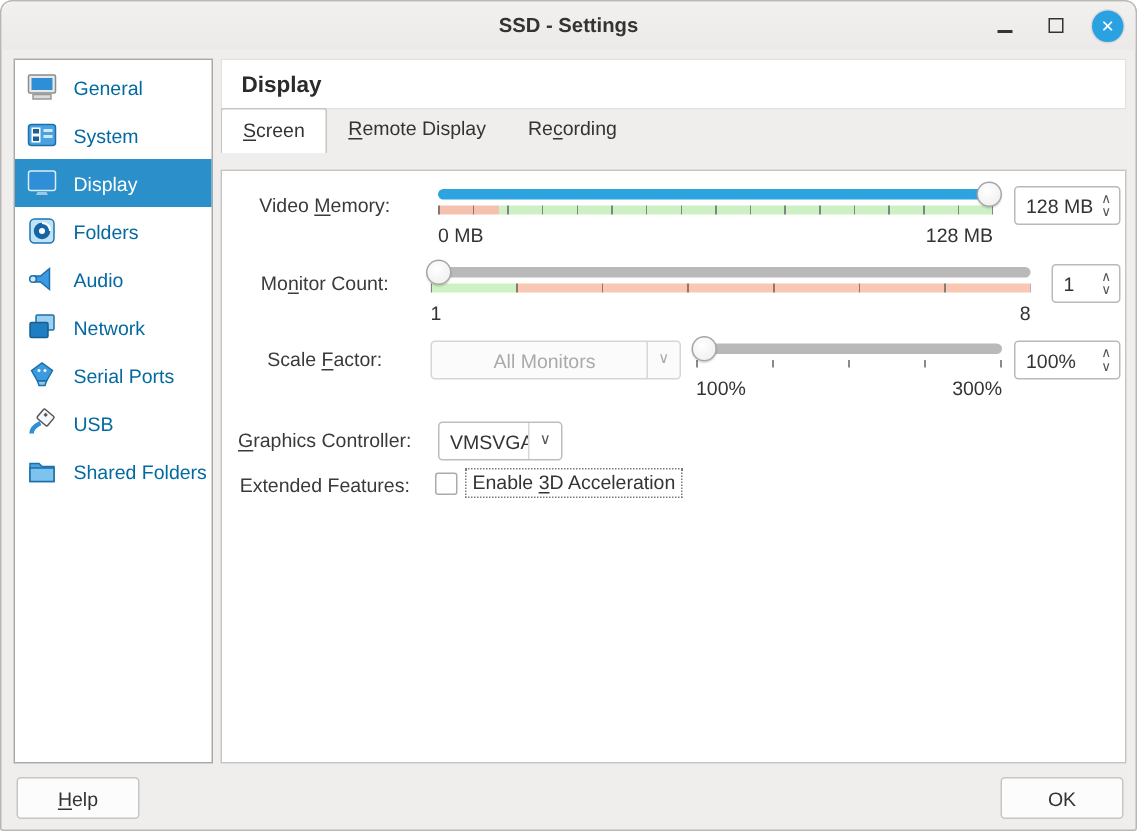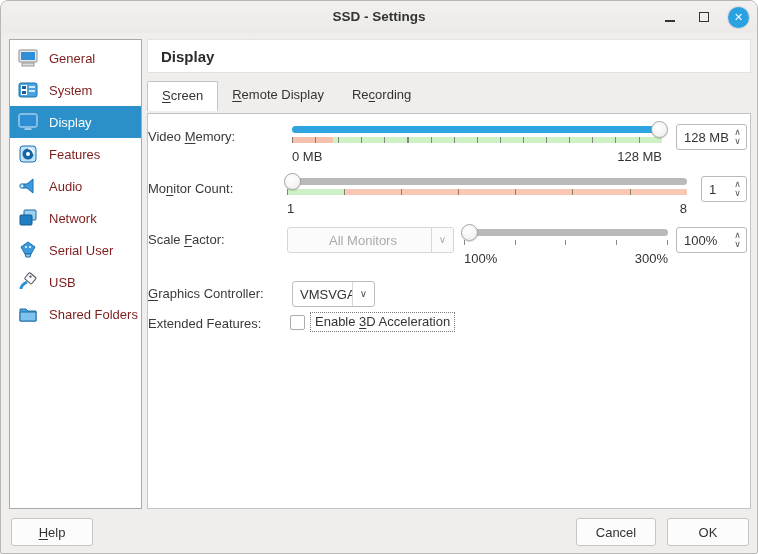--- a/index.html
+++ b/index.html
@@ -17,37 +17,37 @@
   .wc { width:20px; height:20px; display:flex; align-items:center; justify-content:center; cursor:pointer; }
   .wc.min span { display:block; width:10px; height:0; border-bottom:2px solid #333; margin-top:8px; }
   .wc.max span { display:block; width:10px; height:10px; border:1.5px solid #333; background:transparent; }
   .wc.close { border-radius:50%; background:#2aa2e2; color:#fff; font-size:11px; font-weight:bold;
               width:21px; height:21px; box-shadow:0 0 0 1px rgba(0,0,0,0.08); }
 
   
   .sidebar { position:absolute; left:8px; top:38px; width:133px; height:470px;
              background:#fff; border:1px solid #a9a9a9; padding-top:2px; }
   .side-item { display:flex; align-items:center; height:32px; gap:9px; padding-left:6px; cursor:pointer; }
-  .side-item .slabel { color:#7f1d1d; }
+  .side-item .slabel { color:#0369a1; }
   .side-item.sel { background:#2b8fc9; }
   .side-item.sel .slabel { color:#fff; }
   .sicon { width:24px; height:24px; display:flex; align-items:center; justify-content:center; flex:0 0 24px; }
 
   
   .header-box { position:absolute; left:146px; top:38px; width:604px; height:34px;
                 background:#fff; border:1px solid #e3e2e0; display:flex; align-items:center; }
   .header-box span { font-weight:bold; font-size:15px; margin-left:13px; color:#2b2b2b; }
-  .tabbar { position:absolute; left:146px; top:80px; height:29px; display:flex; z-index:3; }
+  .tabbar { position:absolute; left:146px; top:71px; height:29px; display:flex; z-index:3; }
   .tab { padding:0 14px; height:29px; line-height:28px; color:#333; cursor:pointer; }
   .tab.active { background:#fff; border:1px solid #c5c4c2; border-bottom:none; border-radius:2px 2px 0 0; height:30px; }
 
   
   .panel { position:absolute; left:146px; top:112px; width:604px; height:396px;
            background:#fff; border:1px solid #c5c4c2; z-index:2; }
-  .flabel { position:absolute; left:0; width:137px; text-align:left; color:#3a3a3a; white-space:nowrap; }
+  .flabel { position:absolute; left:0; width:137px; text-align:center; color:#3a3a3a; white-space:nowrap; }
   .flabel u, .tab u, .btn u, .cb-label u { text-decoration:underline; text-underline-offset:2px; }
 
   .slider { position:absolute; }
   .track { position:relative; height:7px; border-radius:4px; background:#b9b9b9; }
   .track.fill { background:#2da3e0; }
   .handle { position:absolute; width:17px; height:17px; border-radius:50%; top:-5px;
             background:radial-gradient(circle at 40% 35%, #ffffff, #ececec);
             border:1px solid #a6a6a6; box-shadow:0 1px 1px rgba(0,0,0,0.15); cursor:pointer; }
   .ticks { height:6px; margin-top:4px; }
   .ticks.vm { background:
@@ -135,21 +135,21 @@
     </div>
     <div class="side-item">
       <span class="sicon">
         <svg width="22" height="22">
             <rect x="3" y="3" width="16" height="16" rx="3" fill="#bfe3f8" stroke="#1c74b0"></rect>
             <circle cx="11" cy="11" r="5.5" fill="#1565a5"></circle>
             <circle cx="11" cy="11" r="2" fill="#fff"></circle>
             <path d="M11 5.5 A5.5 5.5 0 0 1 16.5 11" stroke="#fff" stroke-width="1.5" fill="none"></path>
           </svg>
       </span>
-      <span class="slabel">Features</span>
+      <span class="slabel">Folders</span>
     </div>
     <div class="side-item">
       <span class="sicon">
         <svg width="22" height="22">
             <polygon points="6,9 10,9 16,4 16,18 10,13 6,13" fill="#3b9ae0" stroke="#1c6fa8"></polygon>
             <circle cx="5" cy="11" r="2.2" fill="#cfe9fb" stroke="#1c6fa8"></circle>
           </svg>
       </span>
       <span class="slabel">Audio</span>
     </div>
@@ -164,21 +164,21 @@
     </div>
     <div class="side-item">
       <span class="sicon">
         <svg width="22" height="22">
             <polygon points="4,8 11,3 18,8 14,15 8,15" fill="#3b9ae0" stroke="#1c6fa8"></polygon>
             <polygon points="8,15 14,15 13,18 9,18" fill="#8ec6ec" stroke="#1c6fa8"></polygon>
             <circle cx="9" cy="8" r="1" fill="#fff"></circle>
             <circle cx="13" cy="8" r="1" fill="#fff"></circle>
           </svg>
       </span>
-      <span class="slabel">Serial User</span>
+      <span class="slabel">Serial Ports</span>
     </div>
     <div class="side-item">
       <span class="sicon">
         <svg width="22" height="22">
             <rect x="9" y="3" width="9" height="8" rx="1" fill="#f2f8fd" stroke="#555" transform="rotate(40 13 7)"></rect>
             <rect x="11.4" y="4.6" width="2" height="2" fill="#555" transform="rotate(40 13 7)"></rect>
             <path d="M10 11 Q4 14 4 18" stroke="#2f8fd6" stroke-width="3" fill="none"></path>
           </svg>
       </span>
       <span class="slabel">USB</span>
@@ -273,16 +273,15 @@
       <span class="carrow">∨</span>
     </div>
 
     <div class="flabel" style="top:202px;">Extended Features:</div>
     <div class="checkbox" style="left:142px; top:201px;"></div>
     <div class="cb-label" style="left:162px; top:198px;">Enable <u>3</u>D Acceleration</div>
 
   </div>
 
   <div class="btn" style="left:10px; top:517px; width:82px;"><u>H</u>elp</div>
-  <div class="btn" style="left:575px; top:517px; width:80px;">Cancel</div>
   <div class="btn" style="left:666px; top:517px; width:82px;">OK</div>
 
 </div>
 
 </body></html>

